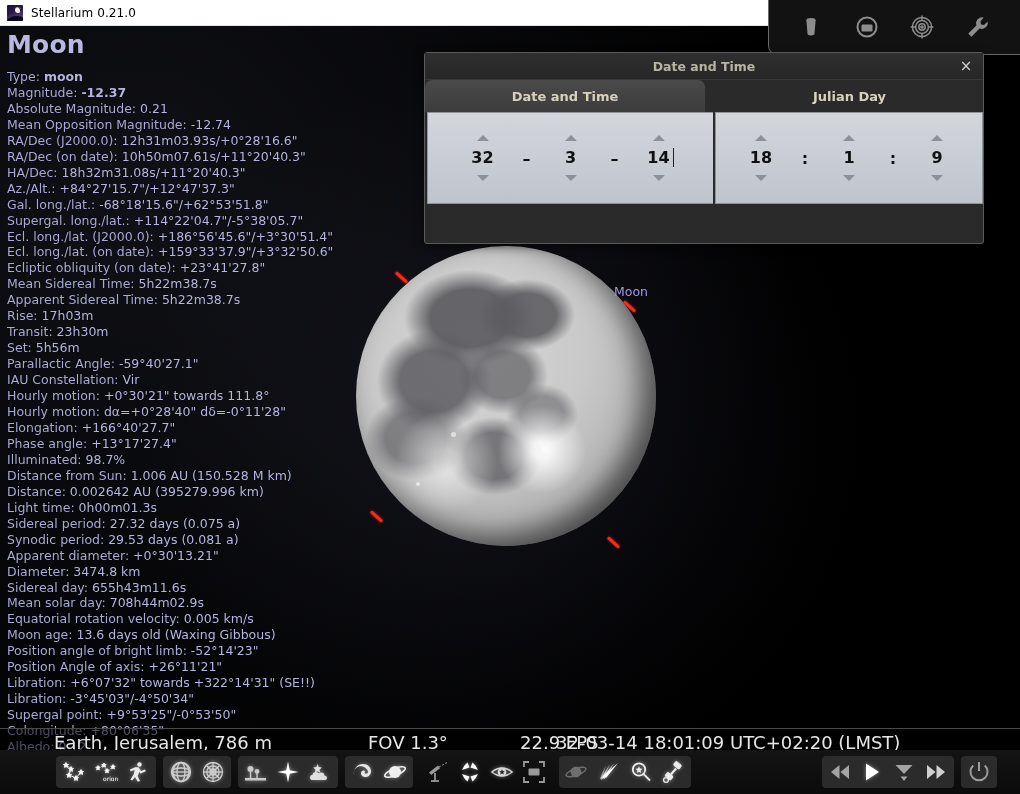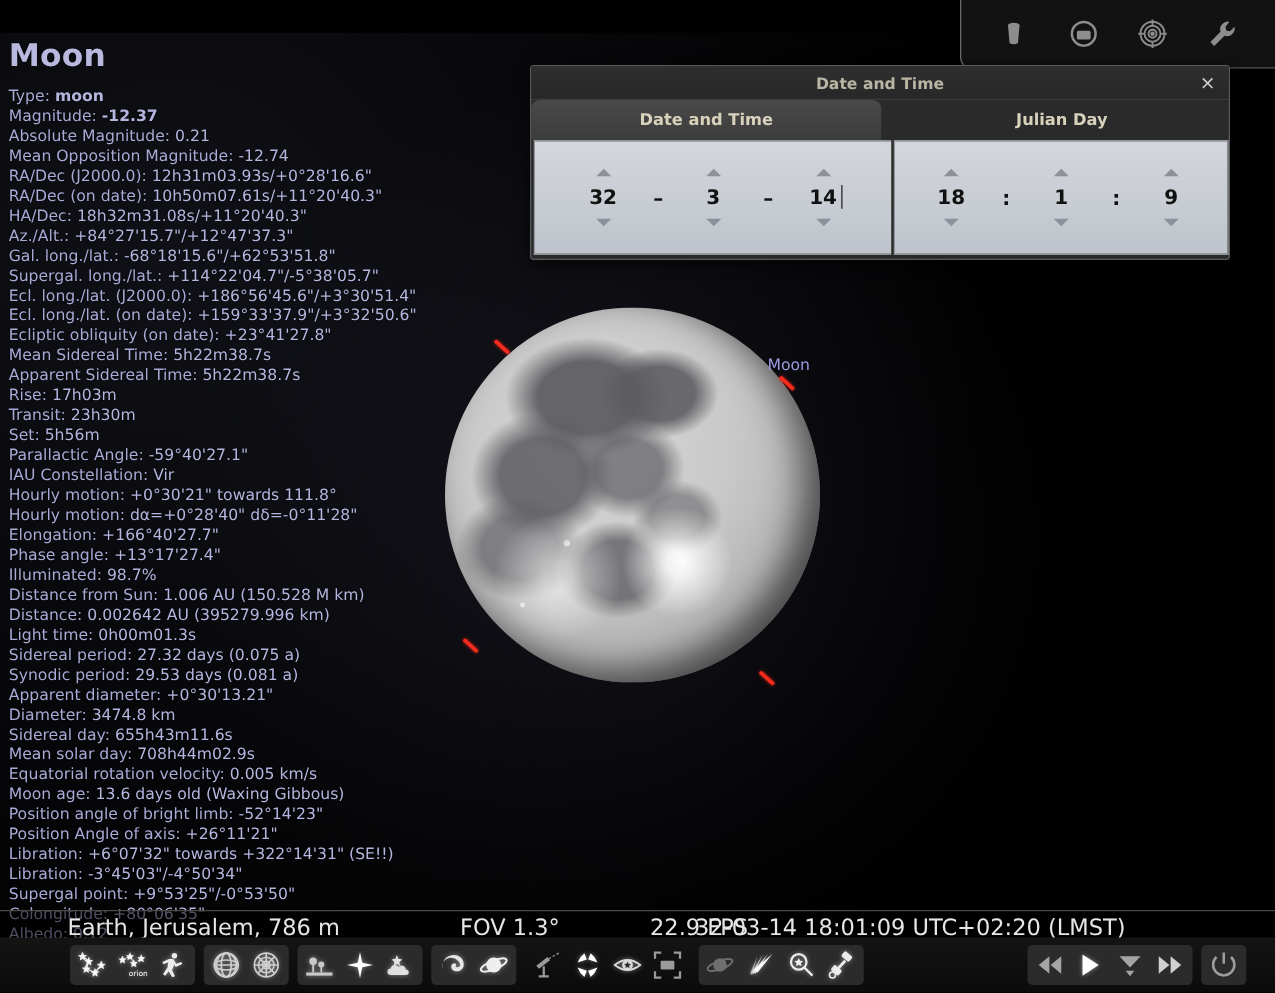--- a/index.html
+++ b/index.html
@@ -111,21 +111,21 @@
     justify-content:space-around; padding:0 14px; z-index:12;
   }
   .side-btn {
     width:34px; height:34px; display:flex; align-items:center; justify-content:center;
     color:#8d8d8d;
   }
   .side-btn svg { display:block; }
 
   
   #dt-dialog {
-    position:absolute; left:424px; top:52px; width:560px; height:156px;
+    position:absolute; left:424px; top:52px; width:560px; height:192px;
     background:#2a2a2a; border:1px solid #5a5a5a; border-radius:3px;
     z-index:20; box-shadow:0 2px 10px rgba(0,0,0,0.6);
   }
   #dt-titlebar {
     position:relative; height:27px;
     background:linear-gradient(180deg,#2f2f2f 0%, #272727 100%);
     display:flex; align-items:center; justify-content:center;
     border-bottom:1px solid #3a3a3a;
   }
   #dt-title {
@@ -214,20 +214,45 @@
   .tb.dim svg { filter:none; }
   .tb.dim { color:#6f6f6f; }
   #tb-left { display:flex; align-items:center; margin-left:56px; }
   #tb-right { display:flex; align-items:center; margin-left:auto; margin-right:16px; }
 </style>
 </head>
 <body>
 
 <div id="app">
 
+  <div id="titlebar">
+    <div id="win-icon">
+      <div class="moonlet"></div>
+        <div class="hill"></div>
+    </div>
+    <div id="win-title">Stellarium 0.21.0</div>
+    <div id="win-controls">
+      <div class="wbtn">
+        <svg width="12" height="12" viewBox="0 0 12 12">
+            <line x1="1" y1="6" x2="11" y2="6" stroke="#000" stroke-width="1"></line>
+          </svg>
+      </div>
+      <div class="wbtn">
+        <svg width="12" height="12" viewBox="0 0 12 12">
+            <rect x="1.5" y="1.5" width="9" height="9" fill="none" stroke="#000" stroke-width="1"></rect>
+          </svg>
+      </div>
+      <div class="wbtn">
+        <svg width="12" height="12" viewBox="0 0 12 12">
+            <line x1="1.5" y1="1.5" x2="10.5" y2="10.5" stroke="#000" stroke-width="1"></line>
+            <line x1="10.5" y1="1.5" x2="1.5" y2="10.5" stroke="#000" stroke-width="1"></line>
+          </svg>
+      </div>
+    </div>
+  </div>
 
   <div id="sky">
     <div id="sky-glow"></div>
 
     <div id="moon-wrap">
       <div id="moon">
         <span class="speck" style="left:186px;top:200px;width:7px;height:7px;"></span>
         <span class="speck" style="left:95px;top:186px;width:5px;height:5px;"></span>
         <span class="speck" style="left:60px;top:236px;width:4px;height:4px;"></span>
       </div>

